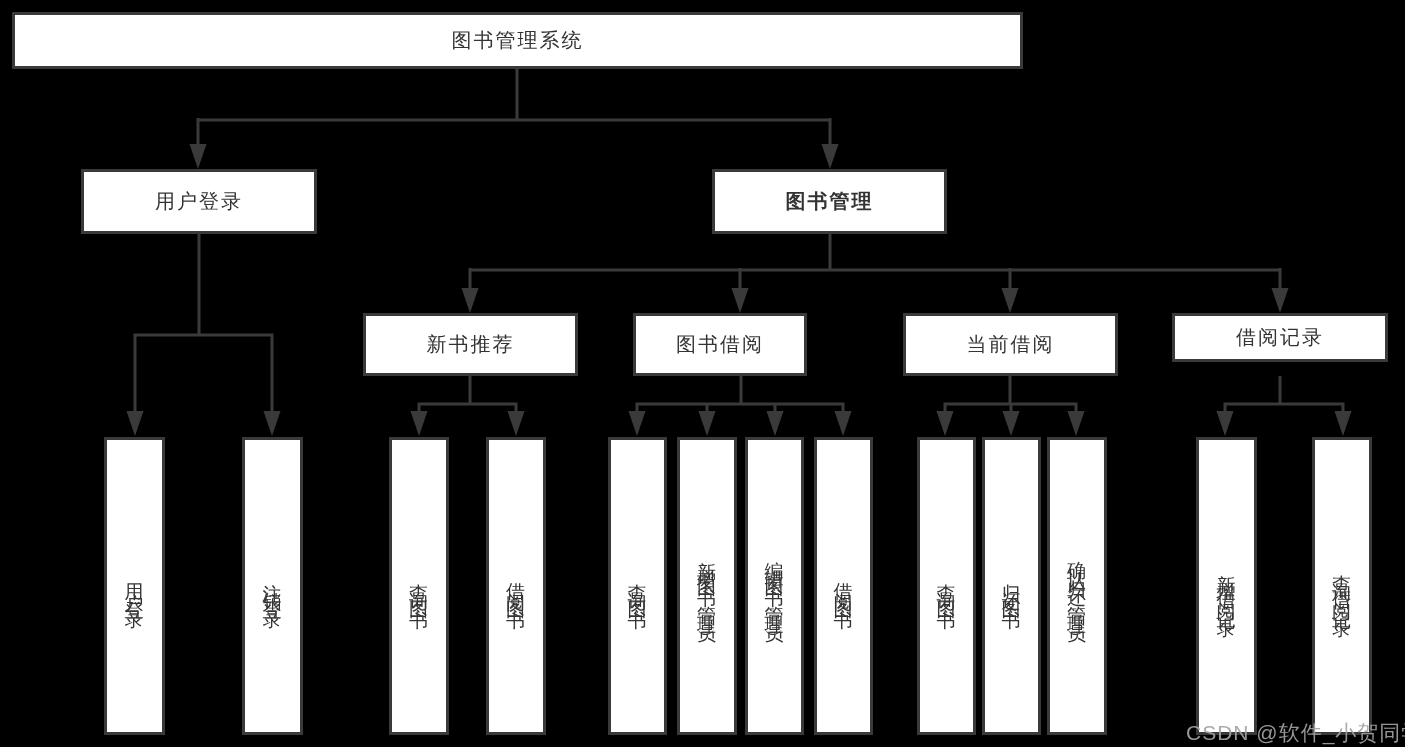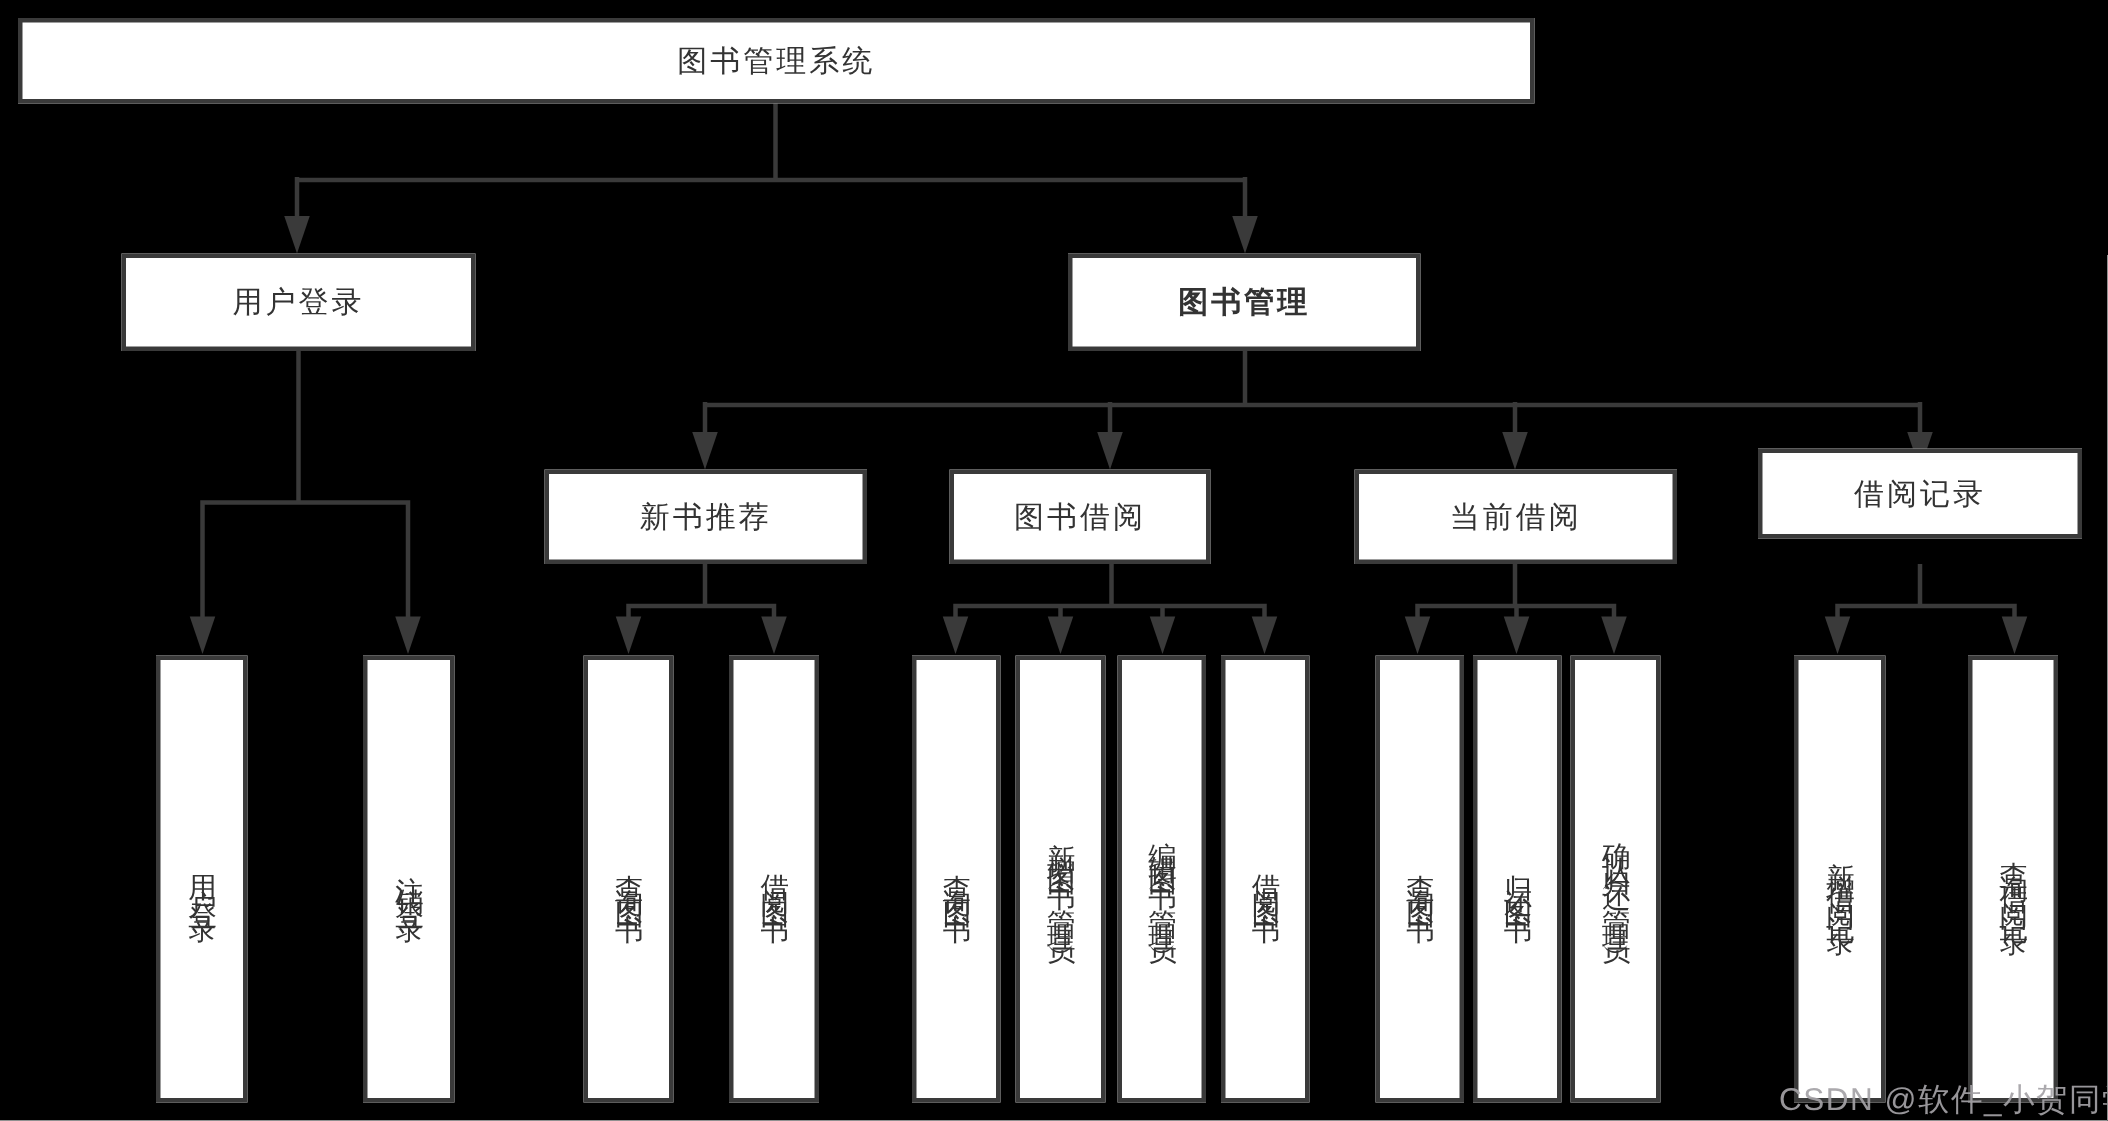--- a/index.html
+++ b/index.html
@@ -111,21 +111,21 @@
   </svg>
 
   <div class="box h-label" style="left:12px; top:12px; width:1011px; height:57px;">图书管理系统</div>
 
   <div class="box h-label" style="left:81px; top:169px; width:236px; height:65px;">用户登录</div>
   <div class="box h-label" style="left:712px; top:169px; width:235px; height:65px;font-weight:bold;">图书管理</div>
 
   <div class="box h-label" style="left:363px; top:313px; width:215px; height:63px;">新书推荐</div>
   <div class="box h-label" style="left:633px; top:313px; width:174px; height:63px;">图书借阅</div>
   <div class="box h-label" style="left:903px; top:313px; width:215px; height:63px;">当前借阅</div>
-  <div class="box h-label" style="left:1172px; top:299px; width:216px; height:60px;">借阅记录</div>
+  <div class="box h-label" style="left:1172px; top:313px; width:216px; height:49px;">借阅记录</div>
 
   <div class="box v-label" style="left:104px; top:437px; width:61px; height:298px;">用户登录</div>
   <div class="box v-label" style="left:242px; top:437px; width:61px; height:298px;">注销登录</div>
 
   <div class="box v-label" style="left:389px; top:437px; width:60px; height:298px;">查询图书</div>
   <div class="box v-label" style="left:486px; top:437px; width:60px; height:298px;">借阅图书</div>
 
   <div class="box v-label" style="left:608px; top:437px; width:59px; height:298px;">查询图书</div>
   <div class="box v-label" style="left:677px; top:437px; width:60px; height:298px;">新增图书（管理员）</div>
   <div class="box v-label" style="left:745px; top:437px; width:59px; height:298px;">编辑图书（管理员）</div>

